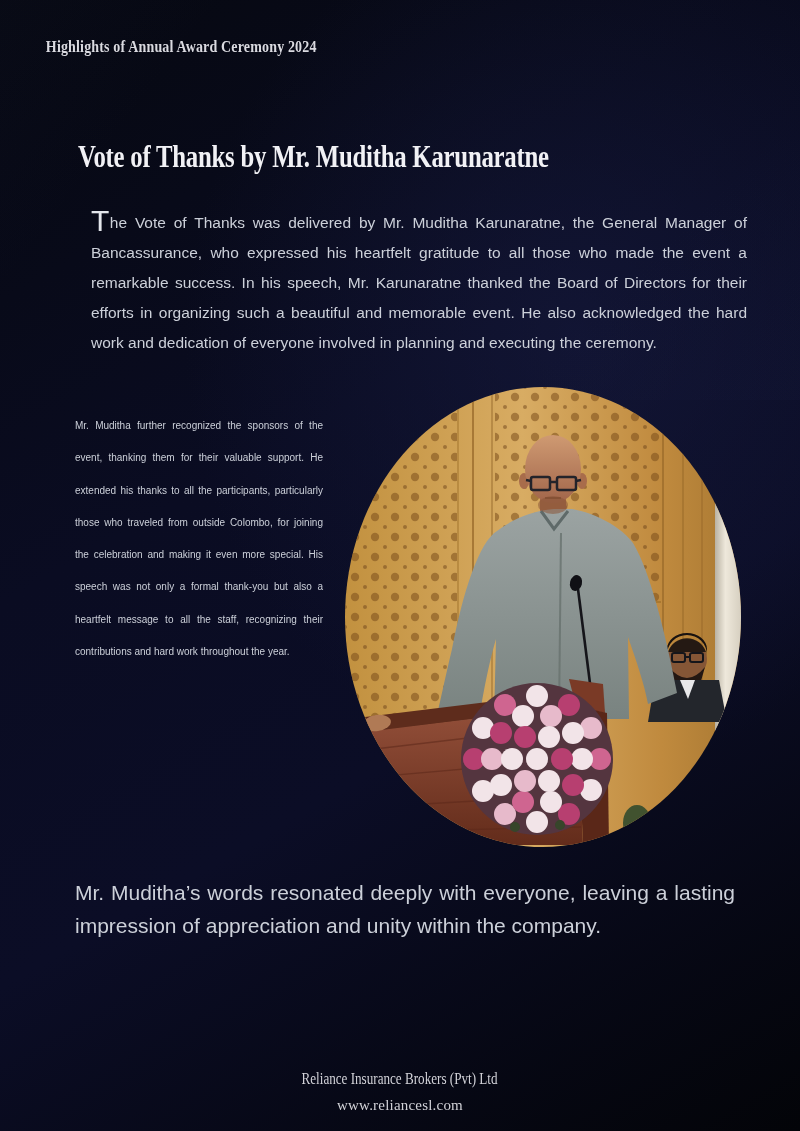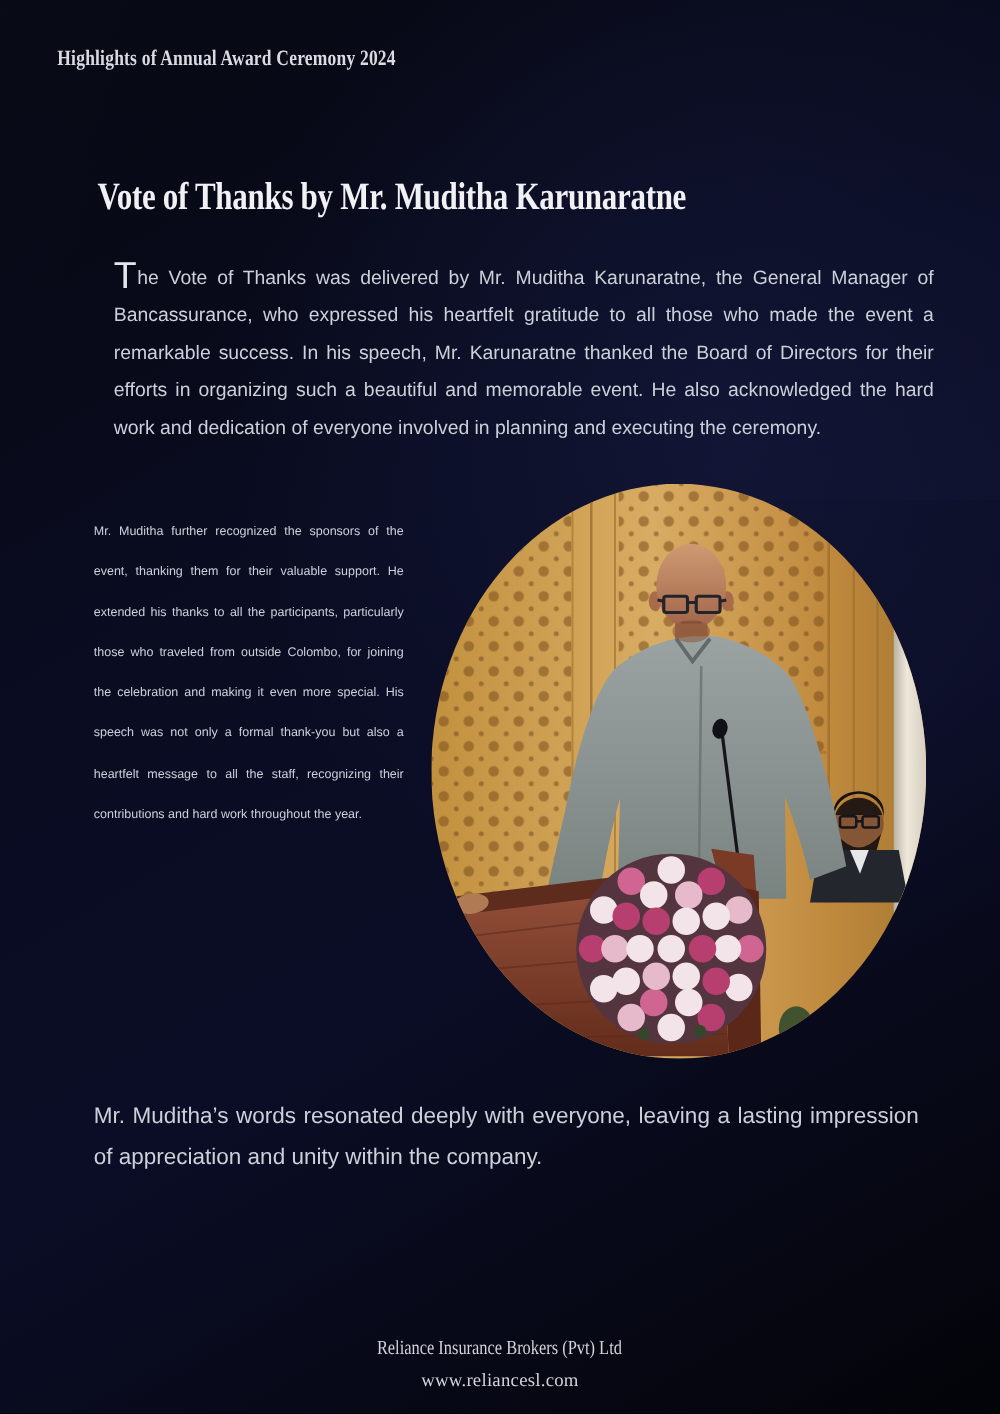--- a/index.html
+++ b/index.html
@@ -55,21 +55,21 @@
     position:absolute;left:75px;top:410px;width:248px;
     font-size:10px;line-height:32.3px;color:#ccd0d9;
     text-align:justify;
   }
   .photo-frame{
     position:absolute;left:345px;top:387px;width:396px;height:460px;
     border-radius:50%;overflow:hidden;
   }
   .closing{
     position:absolute;left:75px;top:876px;width:660px;
-    font-size:18px;line-height:33px;color:#ccd0d9;
+    font-size:21px;line-height:33px;color:#ccd0d9;
     text-align:justify;
   }
   .doc-footer{
     position:absolute;left:0;top:1066px;width:100%;text-align:center;
     font-family:"Liberation Serif", serif;font-weight:400;color:#d2d2d8;
   }
   .doc-footer .company{display:inline-block;font-size:16px;line-height:26px;transform:scaleX(.82);transform-origin:center;}
   .doc-footer .site{display:block;font-size:15px;line-height:26px;letter-spacing:.2px;}
 </style>
 </head>

